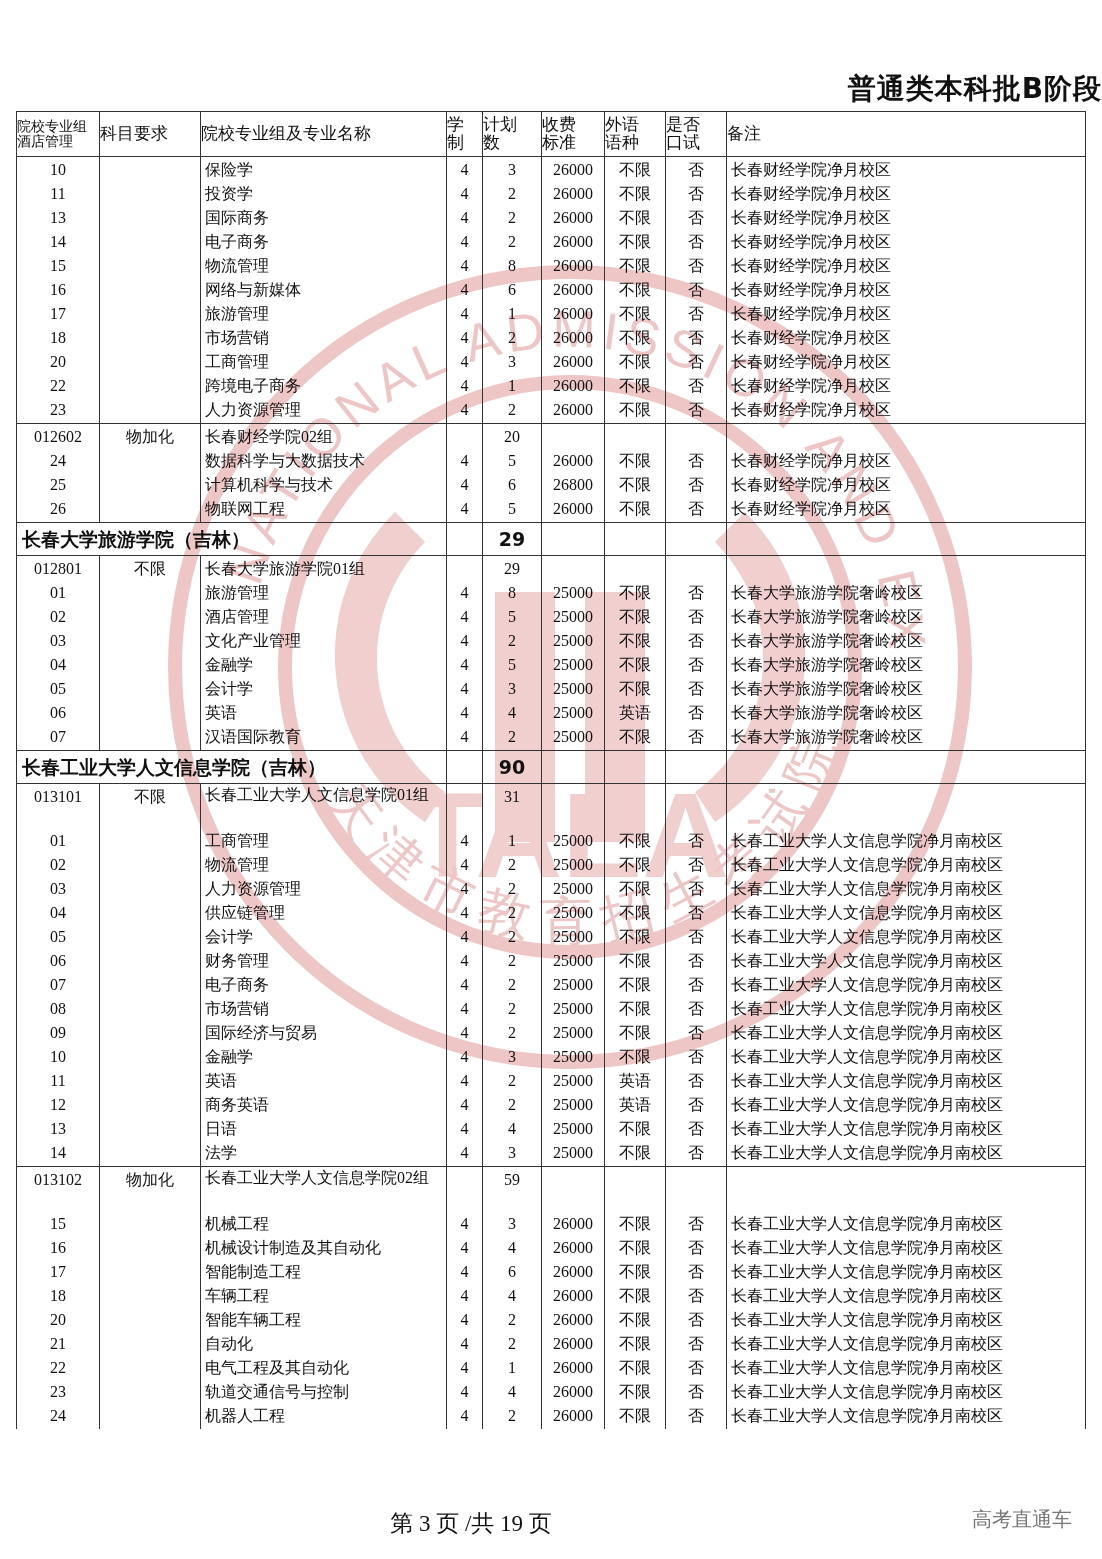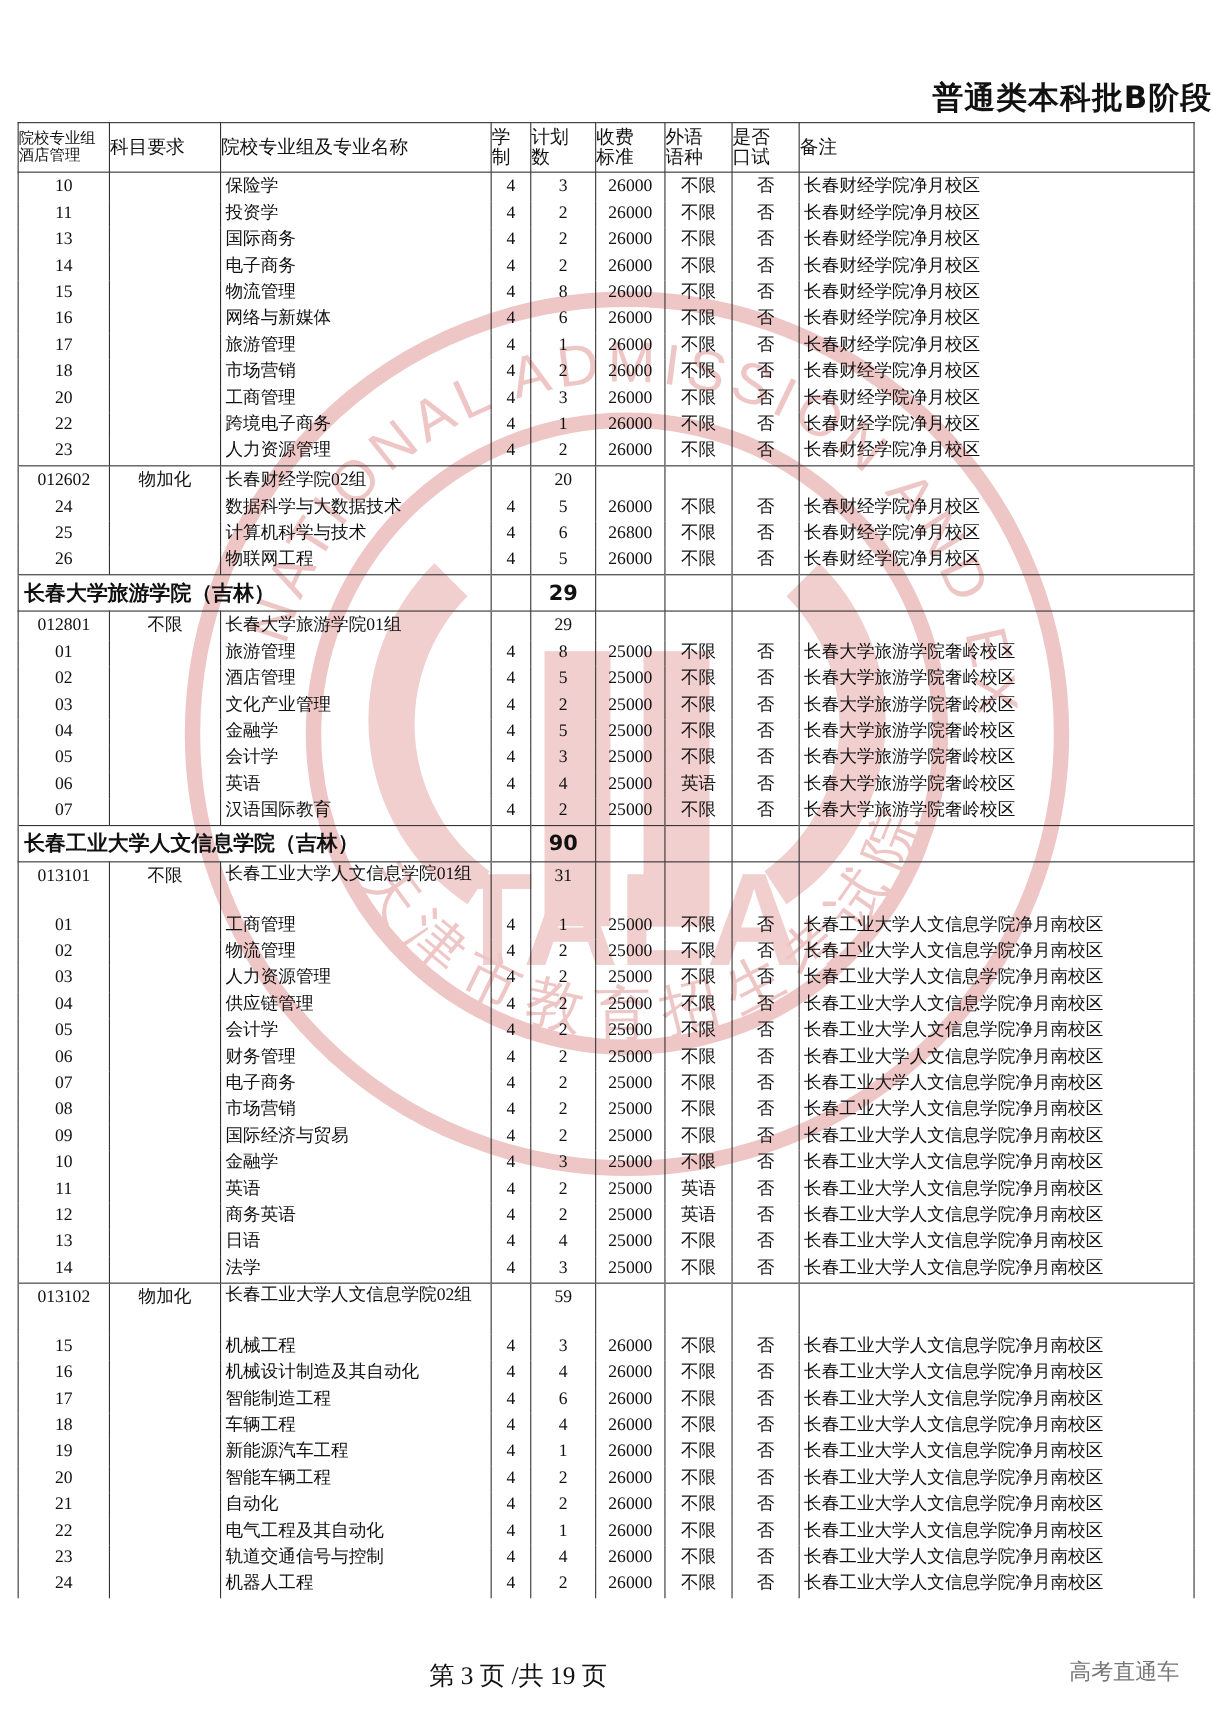--- a/index.html
+++ b/index.html
@@ -572,31 +572,20 @@
         <td class="ctr"></td>
         <td class="left">车辆工程</td>
         <td class="ctr">4</td>
         <td class="ctr">4</td>
         <td class="ctr">26000</td>
         <td class="ctr">不限</td>
         <td class="ctr">否</td>
         <td class="left">长春工业大学人文信息学院净月南校区</td>
       </tr>
       <tr>
-        <td class="ctr">19</td>
-        <td class="ctr"></td>
-        <td class="left">新能源汽车工程</td>
-        <td class="ctr">4</td>
-        <td class="ctr">1</td>
-        <td class="ctr">26000</td>
-        <td class="ctr">不限</td>
-        <td class="ctr">否</td>
-        <td class="left">长春工业大学人文信息学院净月南校区</td>
-      </tr>
-      <tr>
         <td class="ctr">20</td>
         <td class="ctr"></td>
         <td class="left">智能车辆工程</td>
         <td class="ctr">4</td>
         <td class="ctr">2</td>
         <td class="ctr">26000</td>
         <td class="ctr">不限</td>
         <td class="ctr">否</td>
         <td class="left">长春工业大学人文信息学院净月南校区</td>
       </tr>

